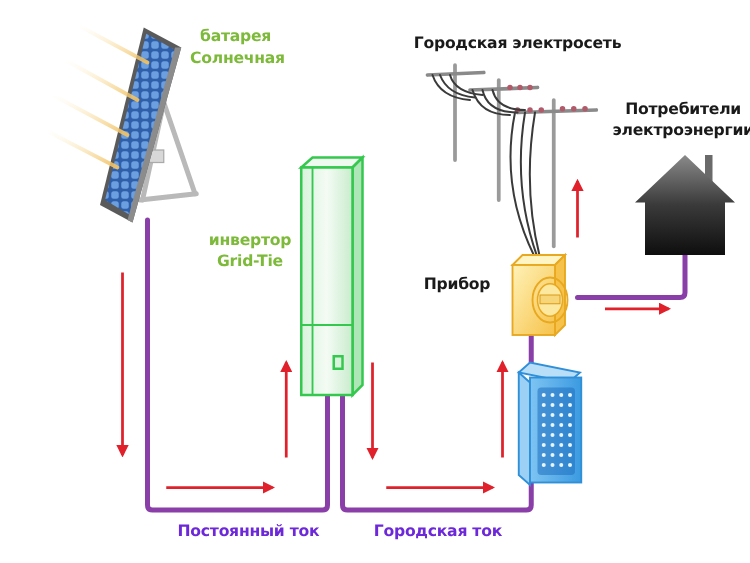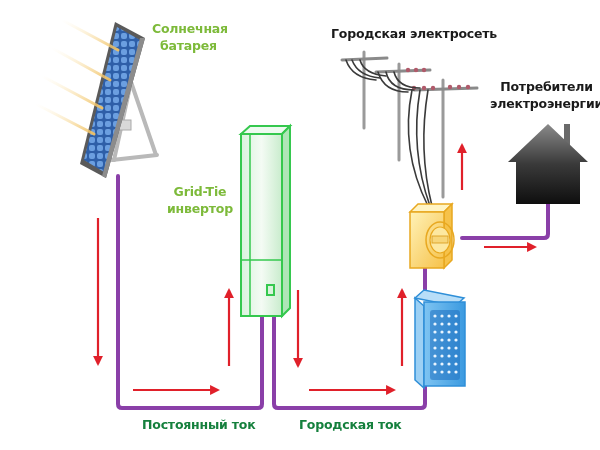--- a/index.html
+++ b/index.html
@@ -1,21 +1,21 @@
 <!DOCTYPE html>
 <html><head>
 <meta charset="utf-8">
 <style>
   html, body { margin: 0; padding: 0; background: #ffffff; }
   body { width: 600px; height: 450px; overflow: hidden; position: relative; font-family: "DejaVu Sans", "Liberation Sans", sans-serif; }
   #stage { position: absolute; left: 0; top: 0; width: 600px; height: 450px; }
   .lbl { position: absolute; font-weight: bold; font-size: 12.5px; line-height: 17px; white-space: nowrap; letter-spacing: -0.2px; }
   .lbl-green { color: #7dba3a; }
   .lbl-black { color: #1a1a1a; }
-  .lbl-red { color: #15803d; }
+  .lbl-red { color: #6d28d9; }
   .center { text-align: center; }
 </style>
 </head>
 <body>
 
 <svg id="stage" viewBox="0 0 600 450" xmlns="http://www.w3.org/2000/svg">
   <defs>
     <linearGradient id="houseGrad" x1="0" y1="0" x2="0" y2="1">
       <stop offset="0" stop-color="#8a8a8a"></stop>
       <stop offset="0.5" stop-color="#3a3a3a"></stop>
@@ -181,36 +181,37 @@
     <line x1="229" y1="366" x2="229" y2="290"></line>
     <line x1="298" y1="290" x2="298" y2="366"></line>
     <line x1="309" y1="390" x2="394" y2="390"></line>
     <line x1="402" y1="366" x2="402" y2="290"></line>
     <line x1="462" y1="190" x2="462" y2="145"></line>
     <line x1="484" y1="247" x2="535" y2="247"></line>
   </g>
 </svg>
 
 <div class="lbl lbl-green" style="left:152px; top:20px;">
+  <div style="padding-left:8px;">батарея</div>
   <div>Солнечная</div>
-  <div style="padding-left:8px;">батарея</div>
 </div>
 
 <div class="lbl lbl-green center" style="left:167px; top:183px;">
+  <div>инвертор</div>
   <div>Grid-Tie</div>
-  <div>инвертор</div>
 </div>
 
 <div class="lbl lbl-black" style="left:331px; top:25px;">Городская электросеть</div>
 
 <div class="lbl lbl-black center" style="left:490px; top:78px;">
   <div>Потребители</div>
   <div>электроэнергии</div>
 </div>
 
 <div class="lbl lbl-black" style="left:327px; top:218px;">
+  <div style="padding-left:12px;">Прибор</div>
 </div>
 
 <div class="lbl lbl-black" style="left:472px; top:321px;">
 </div>
 
 <div class="lbl lbl-red" style="left:142px; top:416px;">Постоянный ток</div>
 <div class="lbl lbl-red" style="left:299px; top:416px;">Городская ток</div>
 
 </body></html>

